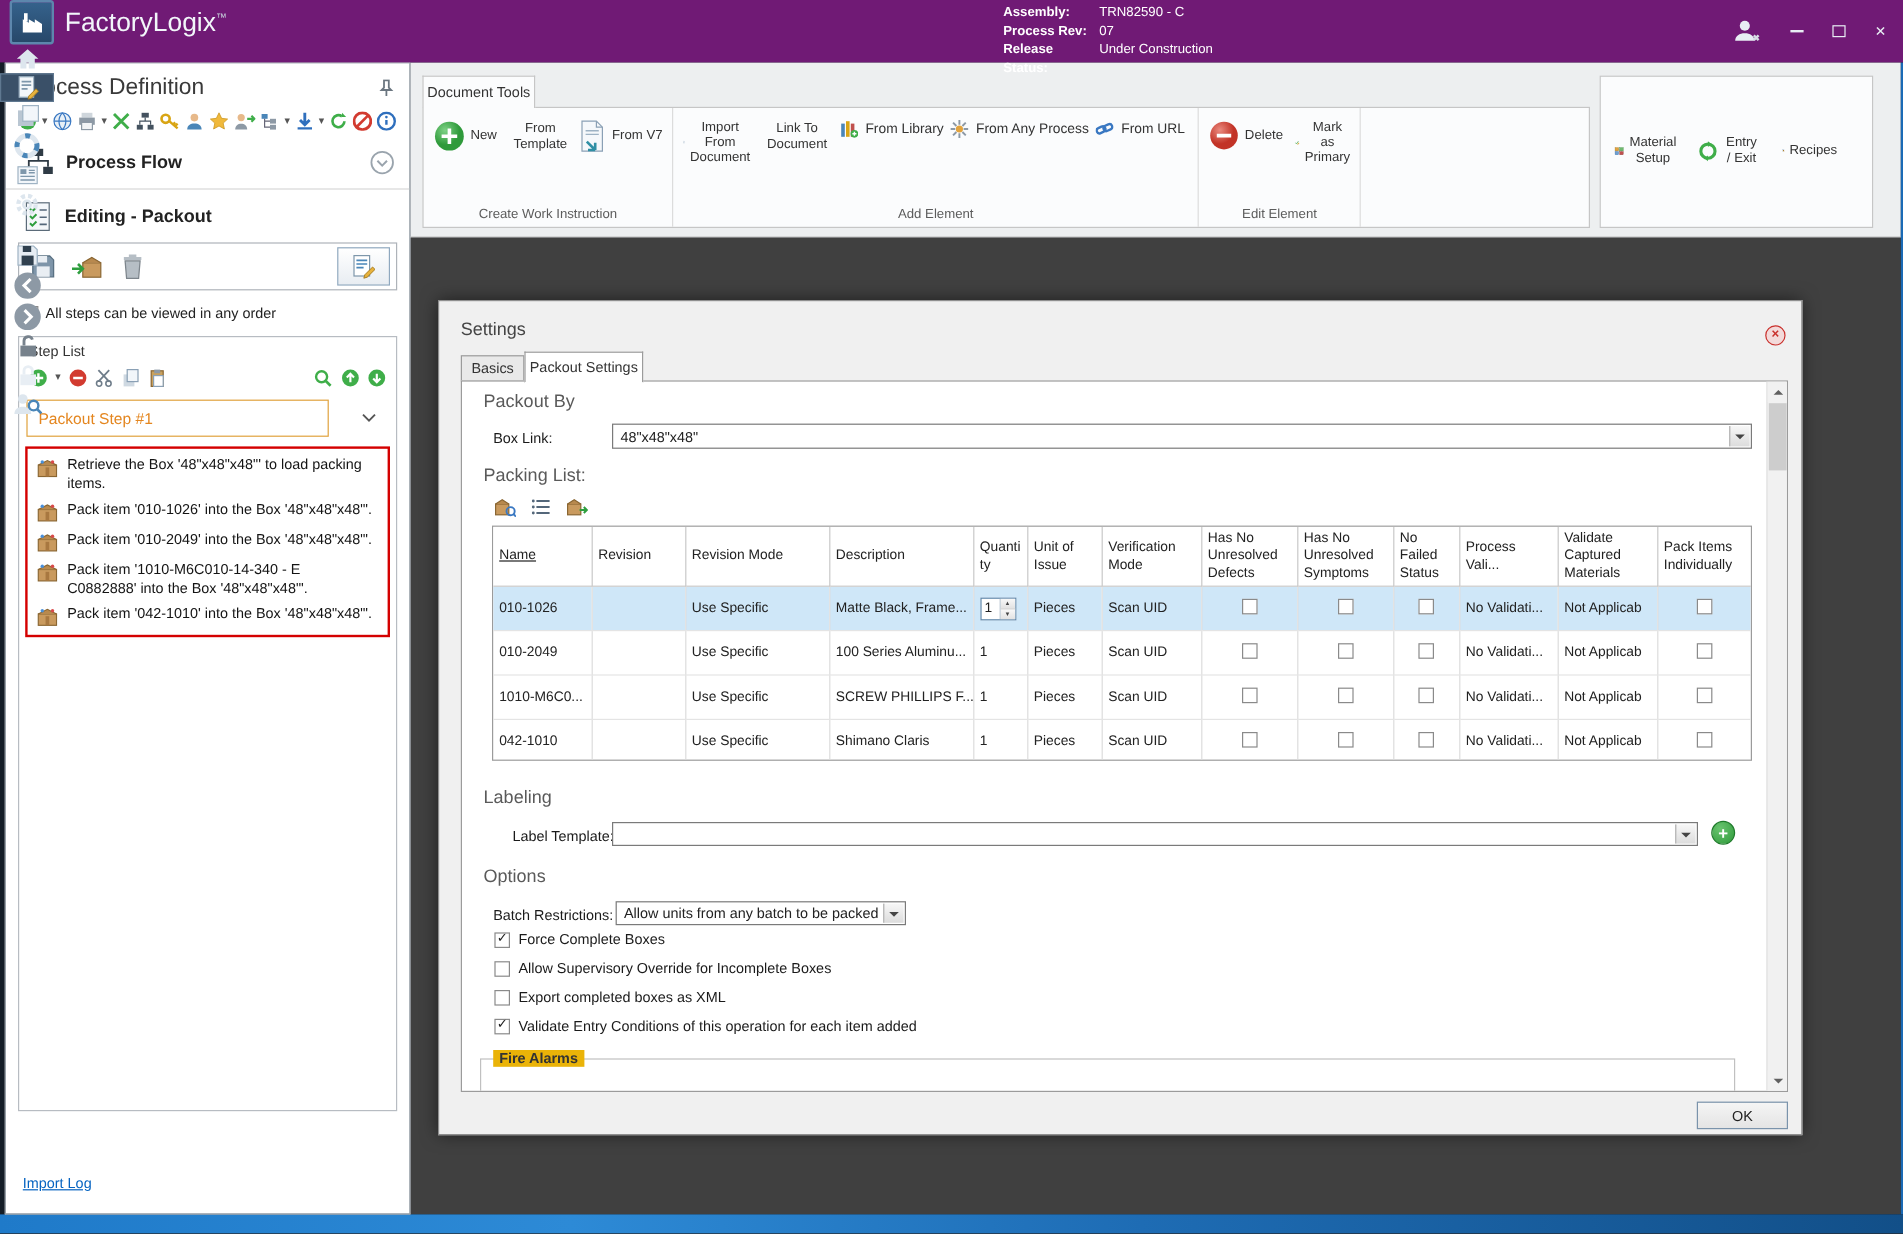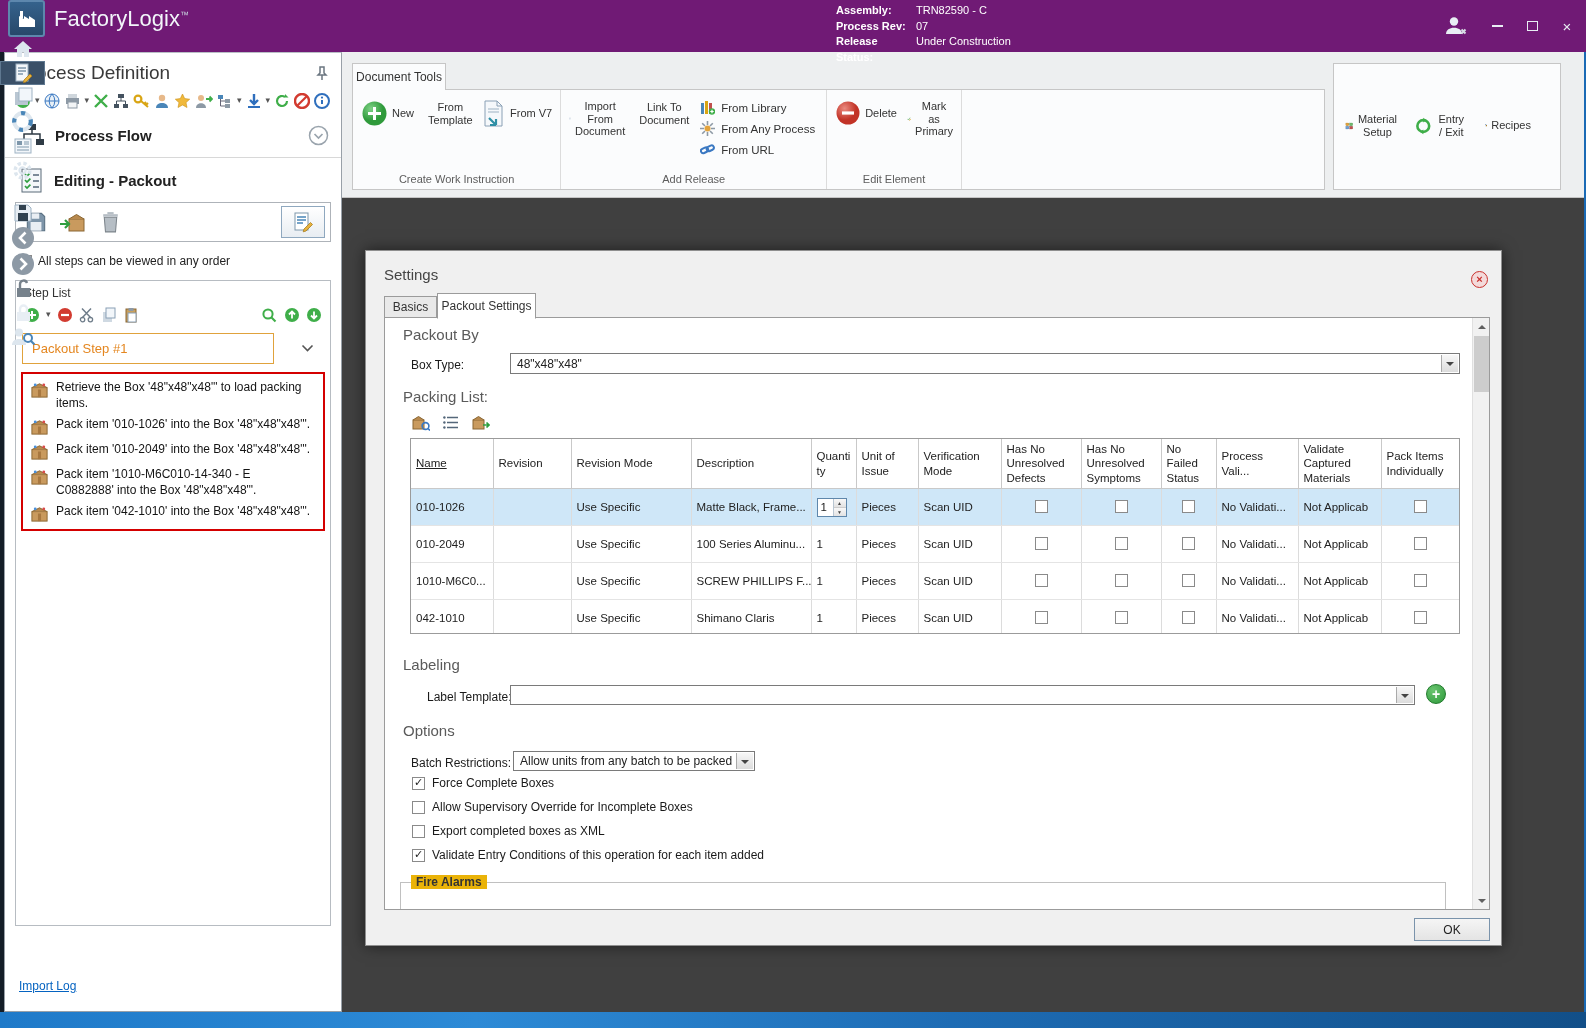--- a/index.html
+++ b/index.html
@@ -58,21 +58,21 @@
 
 .right-area { position:absolute; left:342px; top:52px; width:1242px; height:960px; }
 .ribbon-zone { position:absolute; left:0; top:0; width:100%; height:146px; background:#edeff0; border-bottom:1px solid #c4c4c4; }
 .doc-tab { position:absolute; left:10px; top:11px; width:94px; height:27px; background:#fbfcfd; border:1px solid #c6c6c6; border-bottom:none; display:flex; align-items:center; justify-content:center; font-size:12px; color:#333; z-index:2; }
 .ribbon-panel { position:absolute; left:10px; top:37px; width:973px; height:101px; background:#fbfcfd; border:1px solid #c6c6c6; display:flex; }
 .rgroup { display:flex; flex-direction:column; border-right:1px solid #dcdcdc; padding:2px 3px 0; }
 .rgroup-buttons { flex:1; display:flex; align-items:flex-start; }
 .rgroup-label { font-size:11px; color:#5c5c5c; text-align:center; padding:1px 6px 4px; white-space:nowrap; }
 .rbtn { display:flex; flex-direction:row; align-items:center; gap:4px; padding:8px 5px 2px; min-width:42px; }
 .rbtn .lbl { font-size:11px; color:#333; text-align:center; line-height:1.15; }
-.add-stack { display:flex; flex-direction:column; justify-content:center; gap:6px; padding:8px 8px 0; }
+.add-stack { display:flex; flex-direction:row; justify-content:center; gap:6px; padding:8px 8px 0; }
 .stack-item { display:flex; align-items:center; gap:6px; font-size:11.5px; color:#333; white-space:nowrap; }
 .ribbon-right-panel { position:absolute; left:991px; top:11px; width:228px; height:127px; background:#fbfcfd; border:1px solid #c6c6c6; display:flex; align-items:center; padding:0 6px; gap:8px; }
 .ribbon-right-panel .rbtn { padding-top:0; }
 
 
 .content-dark { position:absolute; left:0; top:146px; width:100%; height:814px; background:#404040; }
 .dialog { position:absolute; left:23px; top:52px; width:1137px; height:696px; background:#f0f0f0; border:1px solid #8f8f8f; box-shadow:0 0 14px rgba(0,0,0,.55); }
 .dlg-title { position:absolute; left:18px; top:15px; font-size:15px; color:#444; }
 .dlg-close { position:absolute; right:13px; top:20px; width:17px; height:17px; border-radius:50%; background:#f3dada; border:1.4px solid #c9302c; color:#c9302c; display:flex; align-items:center; justify-content:center; font-size:11px; font-weight:700; line-height:1; }
 .dlg-tab { position:absolute; font-size:12px; display:flex; align-items:center; justify-content:center; border:1px solid #9b9b9b; color:#333; }
@@ -639,21 +639,21 @@
               <svg width="15" height="15" viewBox="0 0 15 15">
                   <g stroke="#3a78c2" stroke-width="2" fill="none">
                     <rect x="0.8" y="6" width="7.5" height="4.6" rx="2.3" transform="rotate(-25 4.5 8.3)"></rect>
                     <rect x="6.5" y="4" width="7.5" height="4.6" rx="2.3" transform="rotate(-25 10.2 6.3)"></rect>
                   </g>
                 </svg>
               <span>From URL</span>
             </div>
           </div>
         </div>
-        <div class="rgroup-label">Add Release</div>
+        <div class="rgroup-label">Add Element</div>
       </div>
 
       <div class="rgroup">
         <div class="rgroup-buttons">
           <div class="rbtn">
             <svg width="26" height="26" viewBox="0 0 26 26">
                 <circle cx="13" cy="13" r="11.5" fill="url(#rg)"></circle>
                 <defs>
                   <radialGradient id="rg" cx="35%" cy="30%">
                     <stop offset="0" stop-color="#ea8a7f"></stop>
@@ -711,21 +711,21 @@
     <div class="dialog">
       <div class="dlg-title">Settings</div>
       <div class="dlg-close">
           <span>×</span>
         </div>
       <div class="dlg-tab tab-basics">Basics</div>
       <div class="dlg-tab tab-packout">Packout Settings</div>
 
       <div class="dlg-panel">
         <div class="h1" style="left:18px; top:8px;">Packout By</div>
-        <div class="flabel" style="left:26px; top:40px;">Box Type:</div>
+        <div class="flabel" style="left:26px; top:40px;">Box Link:</div>
         <div class="combo" style="left:125px; top:35px; width:950px;">
           <span>48"x48"x48"</span>
           <span class="dd"></span>
         </div>
 
         <div class="h1" style="left:18px; top:70px;">Packing List:</div>
         <div class="pl-toolbar">
           <span class="plt-btn">
               <svg width="18" height="17" viewBox="0 0 18 17">
                 <rect x="1" y="6" width="11" height="9" fill="#c99a5e" stroke="#8a6632"></rect>

